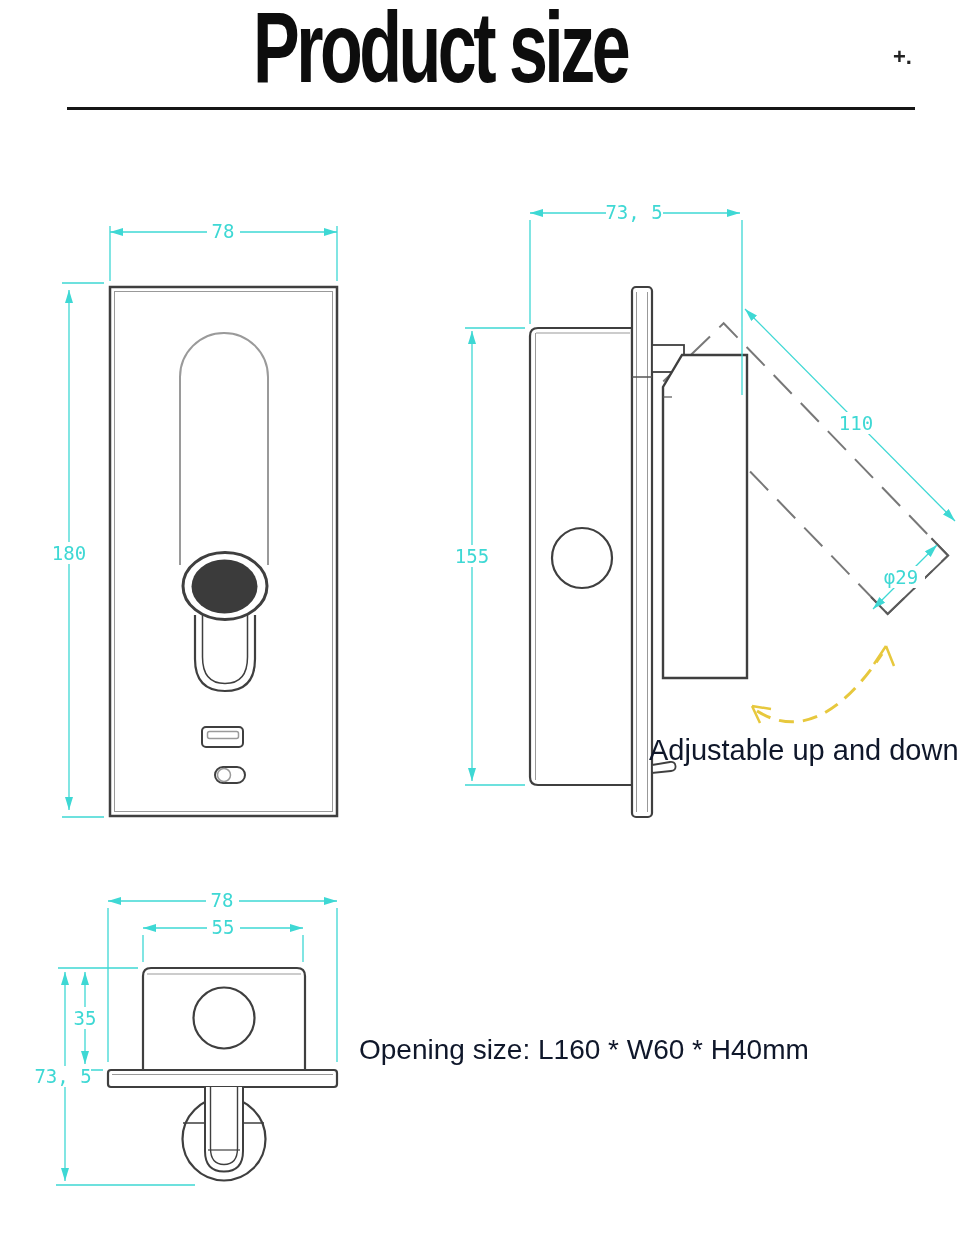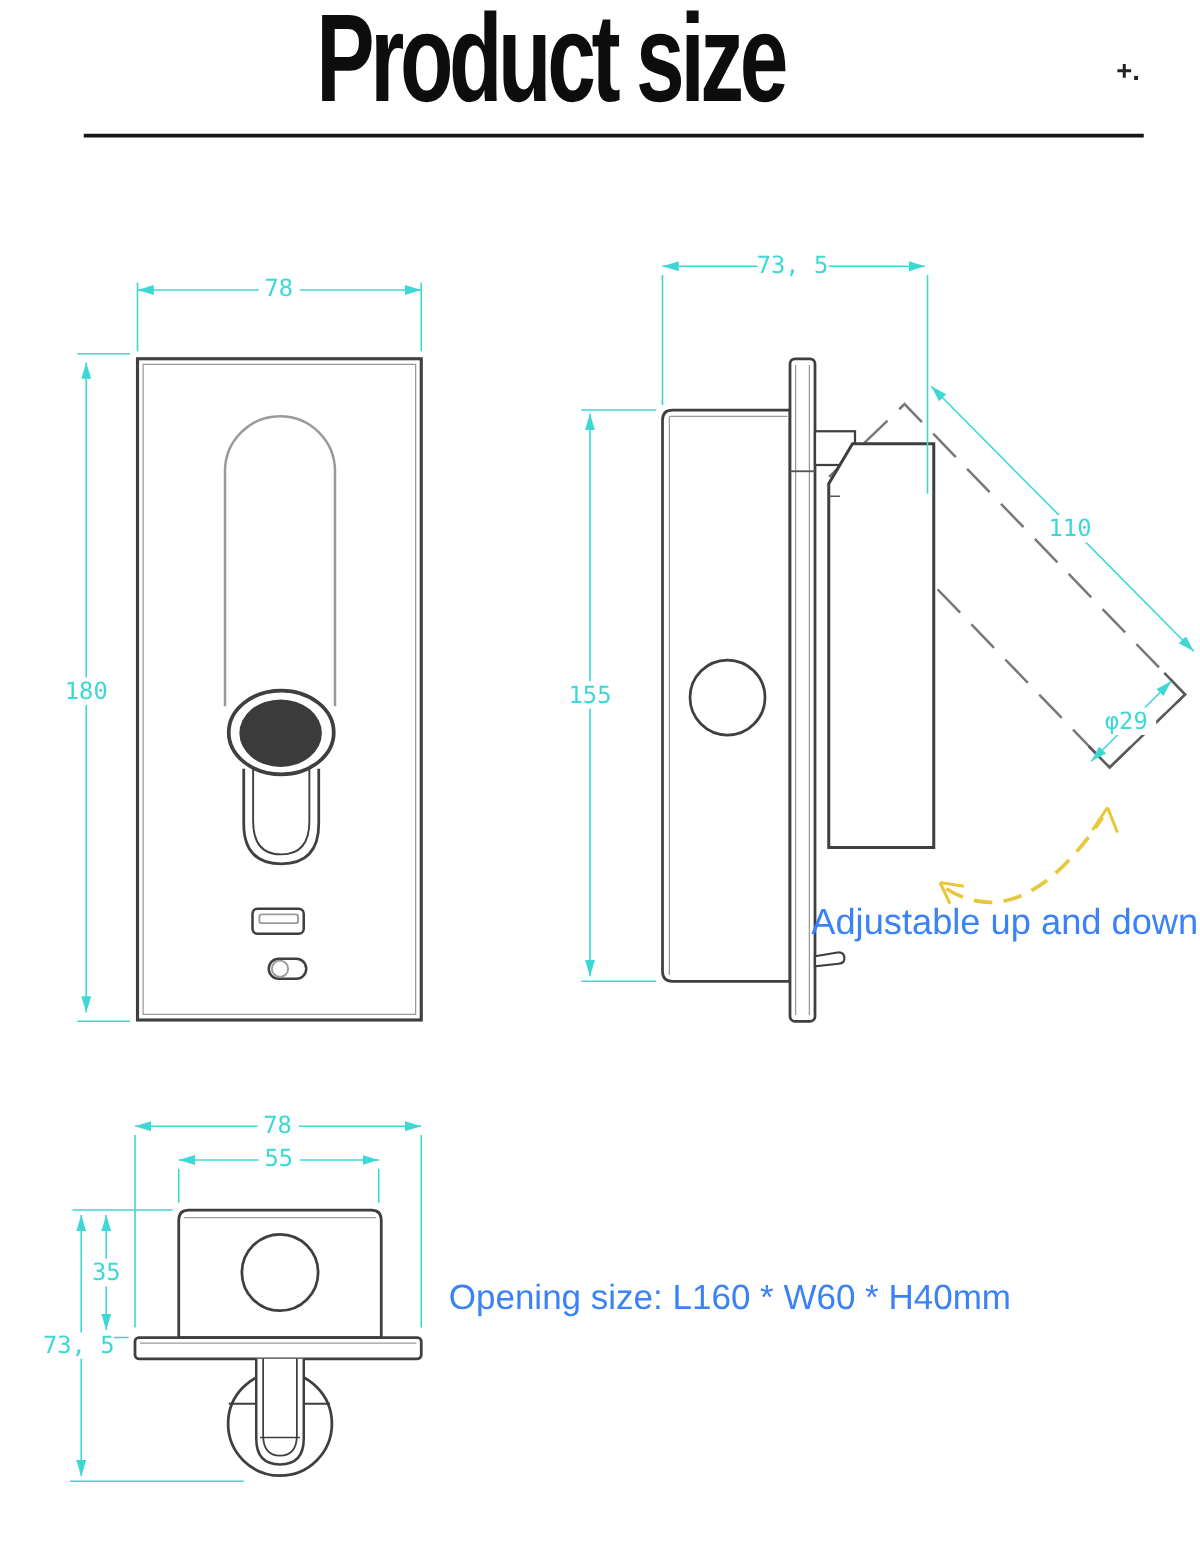--- a/index.html
+++ b/index.html
@@ -3,21 +3,21 @@
 <meta charset="utf-8">
 <style>
   html,body{margin:0;padding:0;background:#ffffff;}
   #page{position:relative;width:960px;height:1248px;background:#fff;overflow:hidden;
         font-family:"Liberation Sans",sans-serif;padding-left:44px;}
   #title{position:absolute;left:253px;top:-10px;font-size:100px;font-weight:bold;
          letter-spacing:-5px;color:#0d0d0d;transform:scaleX(.70);transform-origin:left top;
          white-space:nowrap;font-family:"Liberation Sans",sans-serif;}
   #corner-mark{position:absolute;left:893px;top:44px;font-size:22px;font-weight:bold;color:#222;}
   #title-rule{position:absolute;left:67px;top:107px;width:848px;height:3px;background:#161616;}
-  .note{position:absolute;color:#3b82f6;white-space:nowrap;}
+  .note{position:absolute;color:#0f172a;white-space:nowrap;margin-top:12px;}
   #note-adjustable{left:649px;top:722px;font-size:29px;}
   #note-opening{left:359px;top:1022px;font-size:28px;}
   svg{position:absolute;left:0;top:0;}
   .dk{stroke:#3f3f3f;fill:none;}
   .dkf{stroke:#3f3f3f;fill:#ffffff;}
   .gy{stroke:#9a9a9a;fill:none;}
   .bevel{stroke:#999999;stroke-width:1;fill:none;}
   .dim{stroke:#3ed8d4;stroke-width:1.3;fill:none;}
   .dimtxt{fill:#3ed8d4;font-family:"DejaVu Sans Mono",monospace;font-size:19px;
           text-anchor:middle;dominant-baseline:central;}

